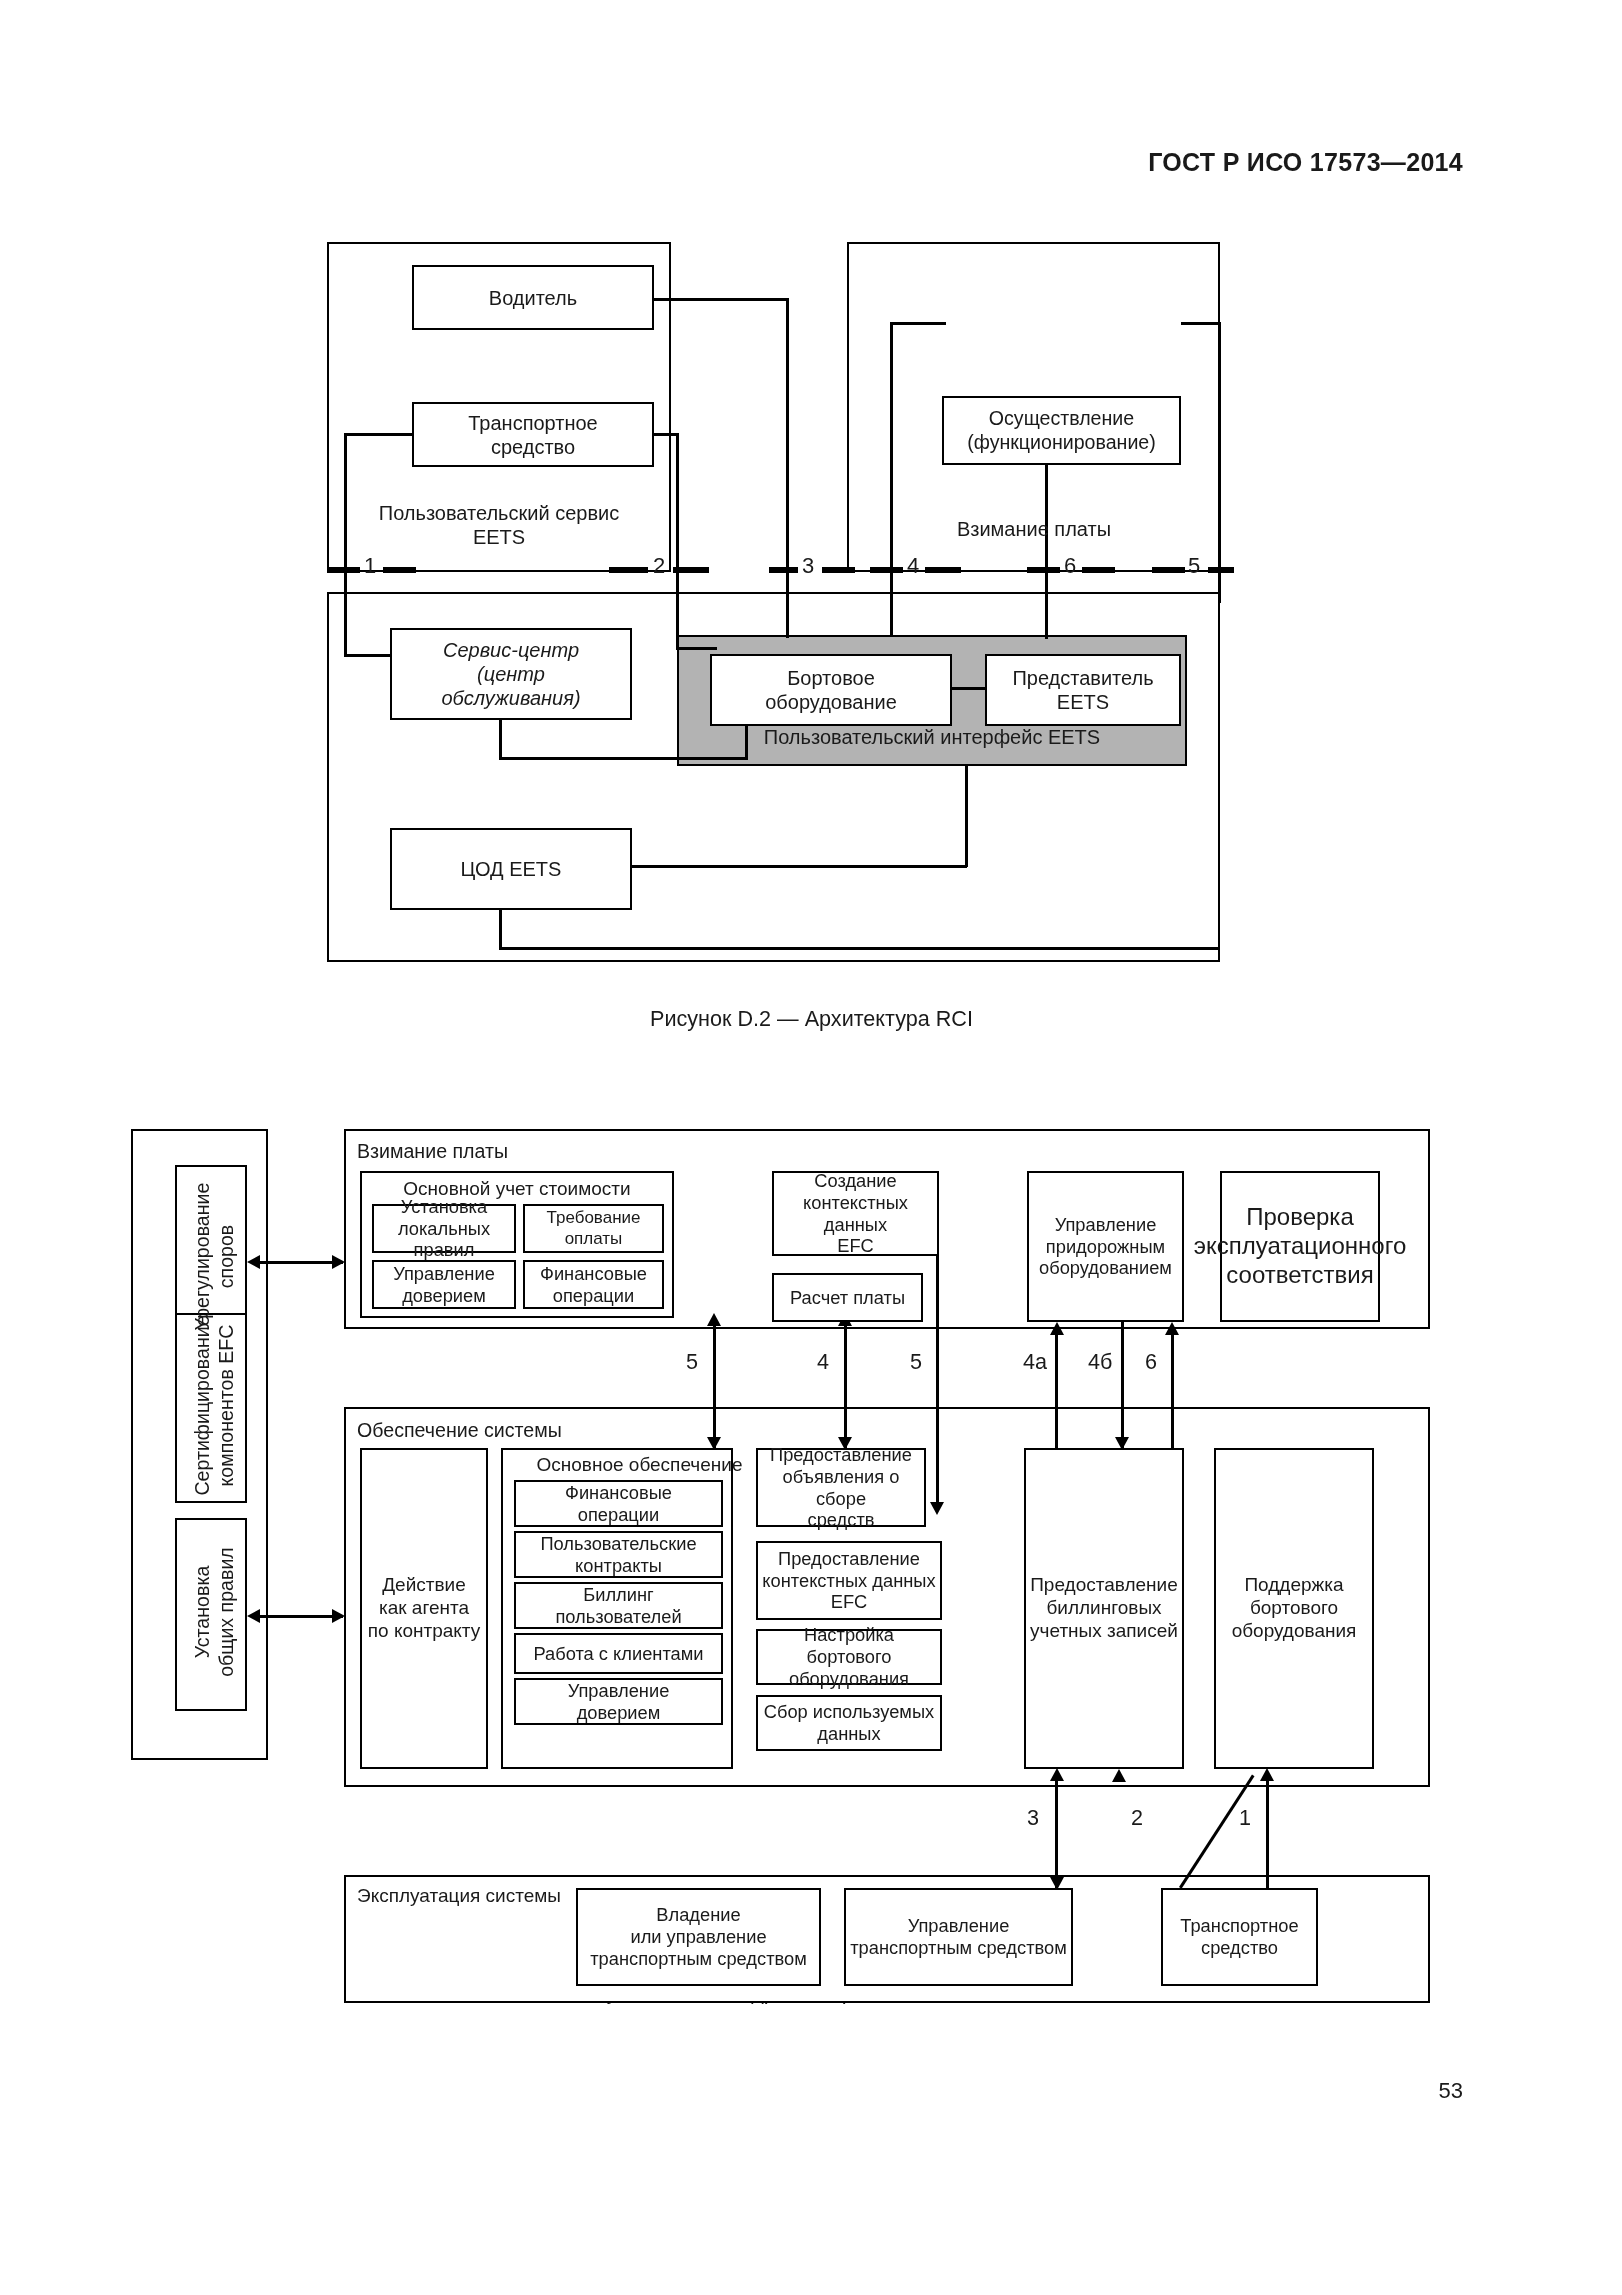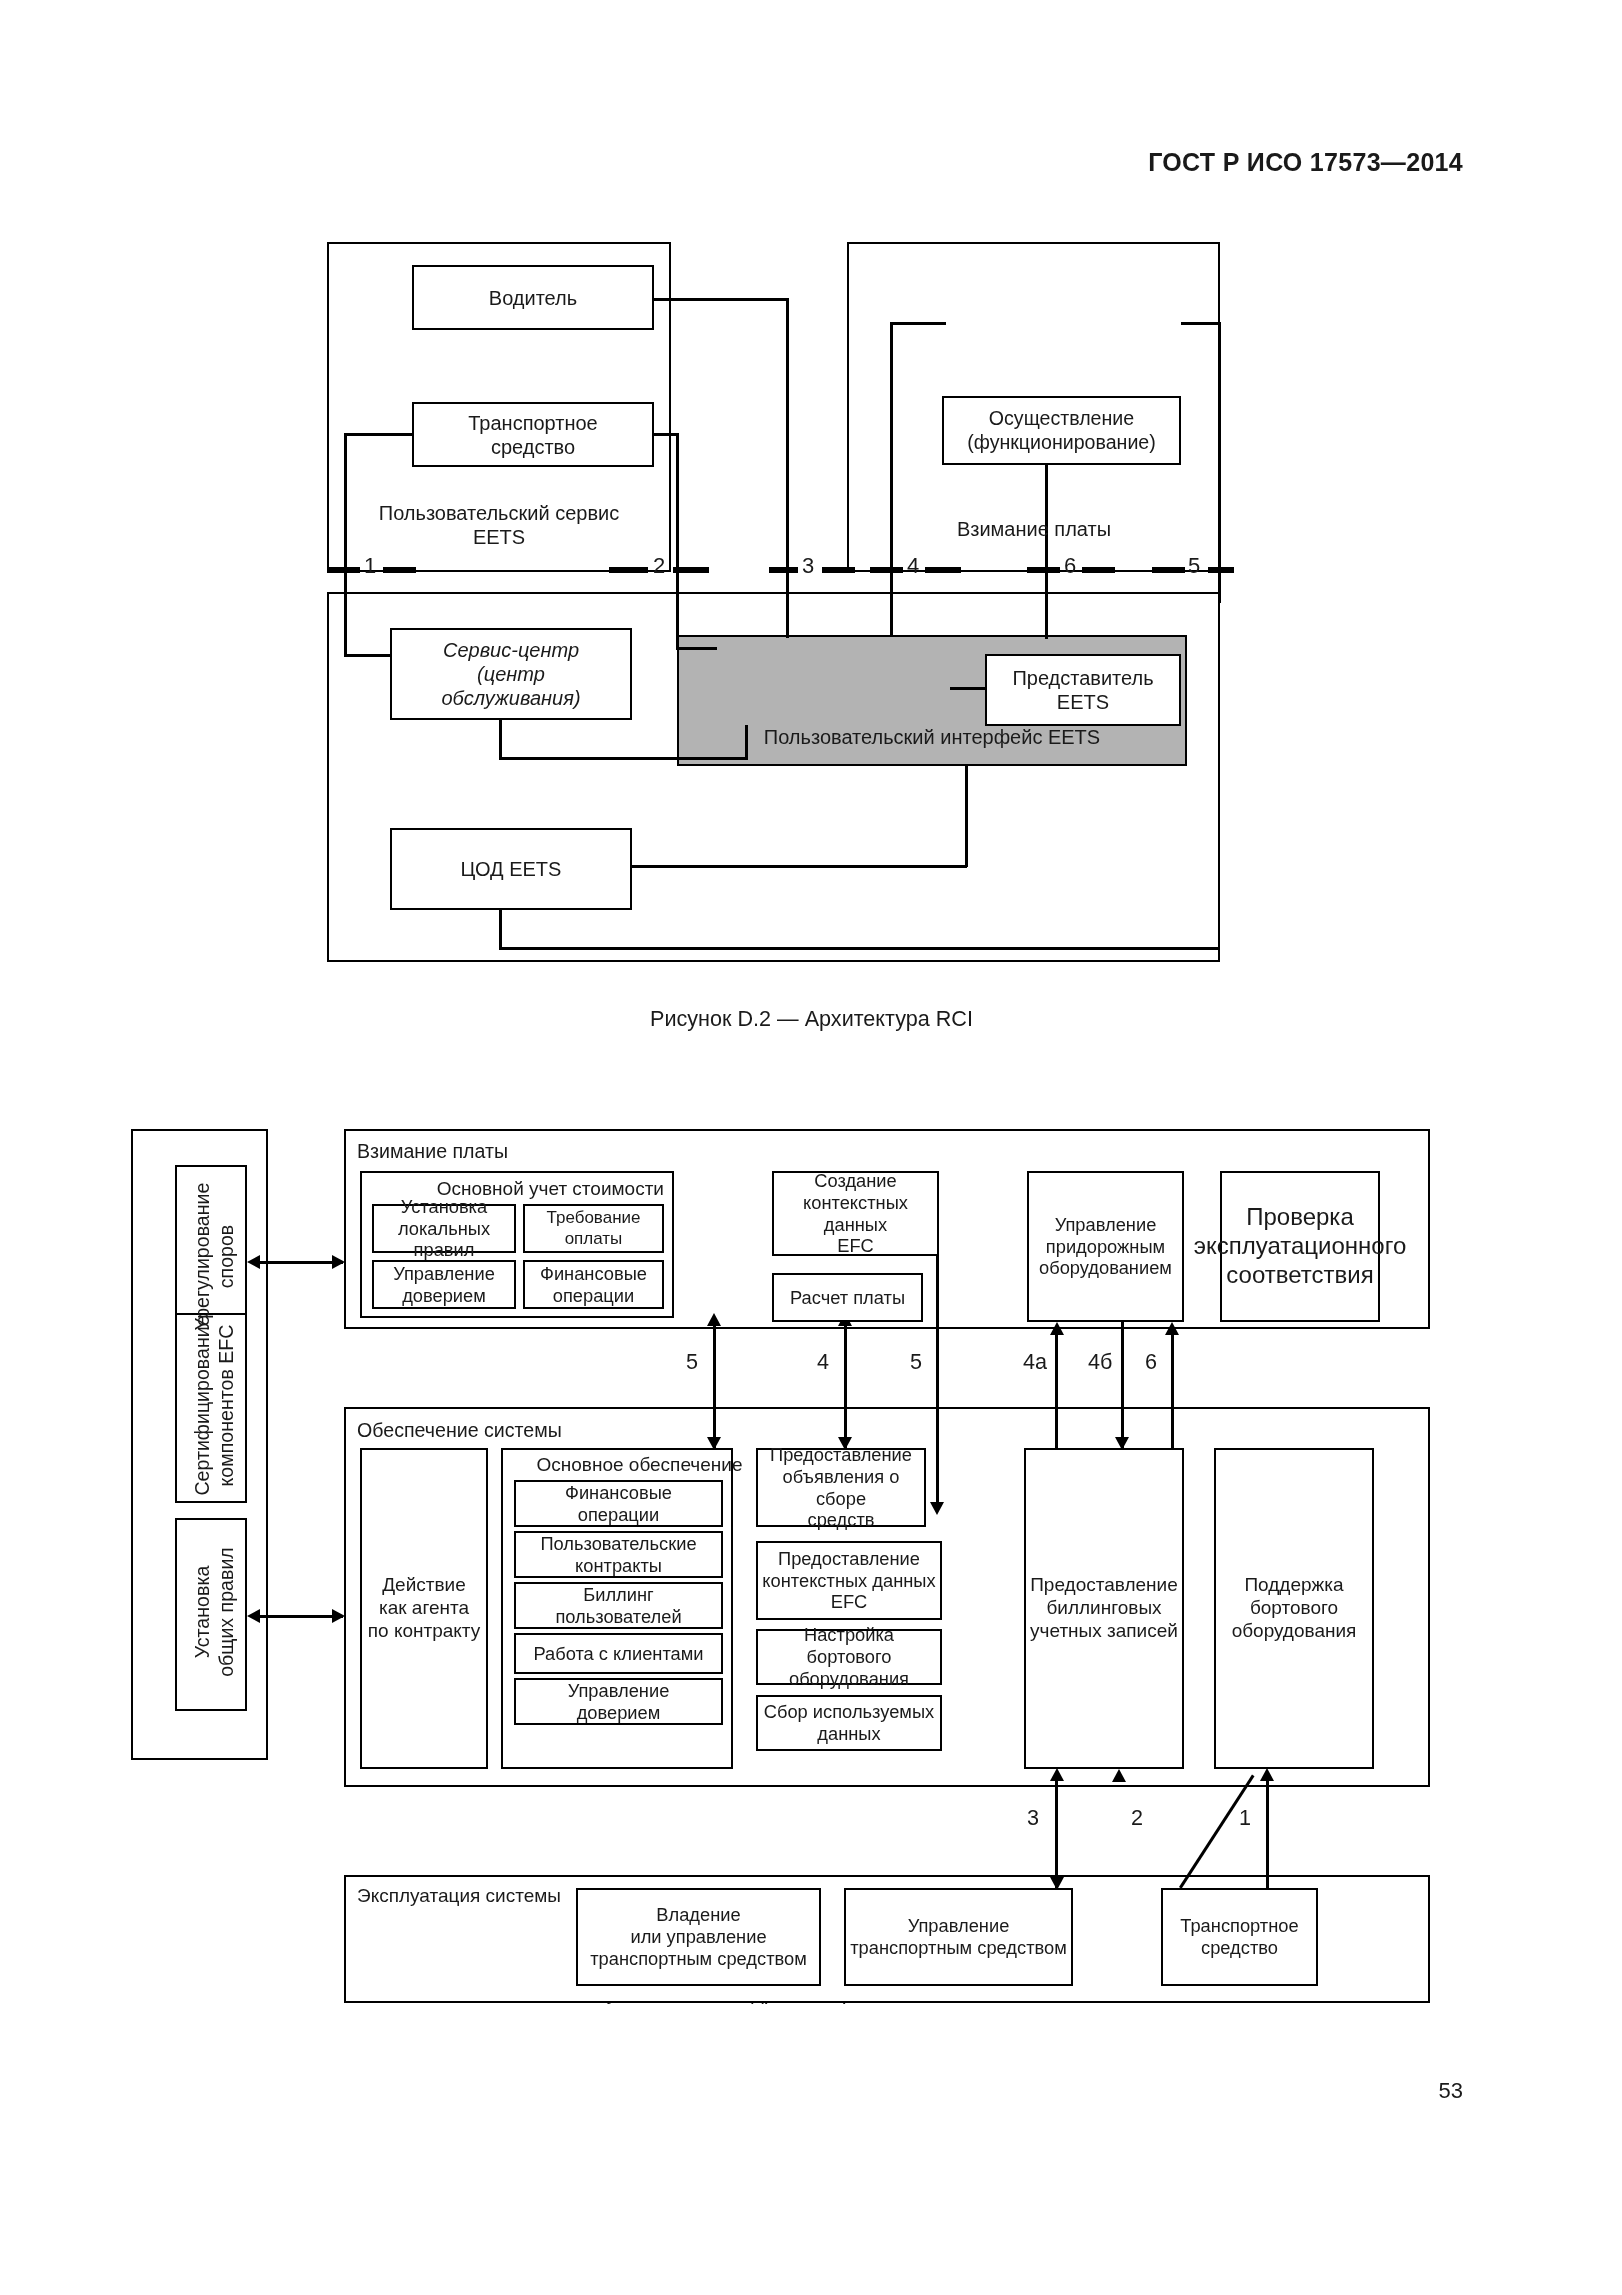--- a/index.html
+++ b/index.html
@@ -118,20 +118,24 @@
     <div class="dashmark" style="left:1208px;top:567px;width:26px;"></div>
 
     <div class="grayband" style="left:677px;top:635px;width:510px;height:131px;"></div>
     <div class="plabel" style="left:677px;top:725px;width:510px;">Пользовательский интерфейс EETS</div>
 
     <div class="bx" style="left:390px;top:628px;width:242px;height:92px;font-style:italic;">
       <span style="white-space:pre-line">Сервис-центр
 (центр
 обслуживания)</span>
     </div>
+    <div class="bx" style="left:710px;top:654px;width:242px;height:72px;">
+      <span style="white-space:pre-line">Бортовое
+оборудование</span>
+    </div>
     <div class="bx" style="left:985px;top:654px;width:196px;height:72px;">
       <span style="white-space:pre-line">Представитель
 EETS</span>
     </div>
     <div class="bx" style="left:390px;top:828px;width:242px;height:82px;">
       <span style="white-space:pre-line">ЦОД EETS</span>
     </div>
 
     <div class="ln" style="left:950px;top:687px;width:37px;height:3.3px;z-index:7"></div>
 
@@ -171,21 +175,21 @@
     <div class="ah ah-rt" style="left:332px;top:1255px;"></div>
 
     <div class="ln" style="left:258px;top:1615px;width:85px;height:2.6px;"></div>
     <div class="ah ah-lf" style="left:247px;top:1609px;"></div>
     <div class="ah ah-rt" style="left:332px;top:1609px;"></div>
 
     <div class="panel" style="left:344px;top:1129px;width:1086px;height:200px;"></div>
     <div class="plabel" style="left:357px;top:1140px;width:262px;text-align:left;font-size:19.6px;">Взимание платы</div>
 
     <div class="panel" style="left:360px;top:1171px;width:314px;height:147px;z-index:3;"></div>
-    <div class="plabel" style="left:370px;top:1178px;width:294px;text-align:right;font-size:19px;">Основной учет стоимости</div>
+    <div class="plabel" style="left:370px;top:1178px;width:294px;text-align:center;font-size:19px;">Основной учет стоимости</div>
 
     <div class="bx" style="left:372px;top:1204px;width:144px;height:49px;font-size:18.3px;">
       <span style="white-space:pre-line">Установка
 локальных правил</span>
     </div>
     <div class="bx" style="left:523px;top:1204px;width:141px;height:49px;font-size:17px;">
       <span style="white-space:pre-line">Требование
 оплаты</span>
     </div>
     <div class="bx" style="left:372px;top:1260px;width:144px;height:49px;font-size:18.3px;">

